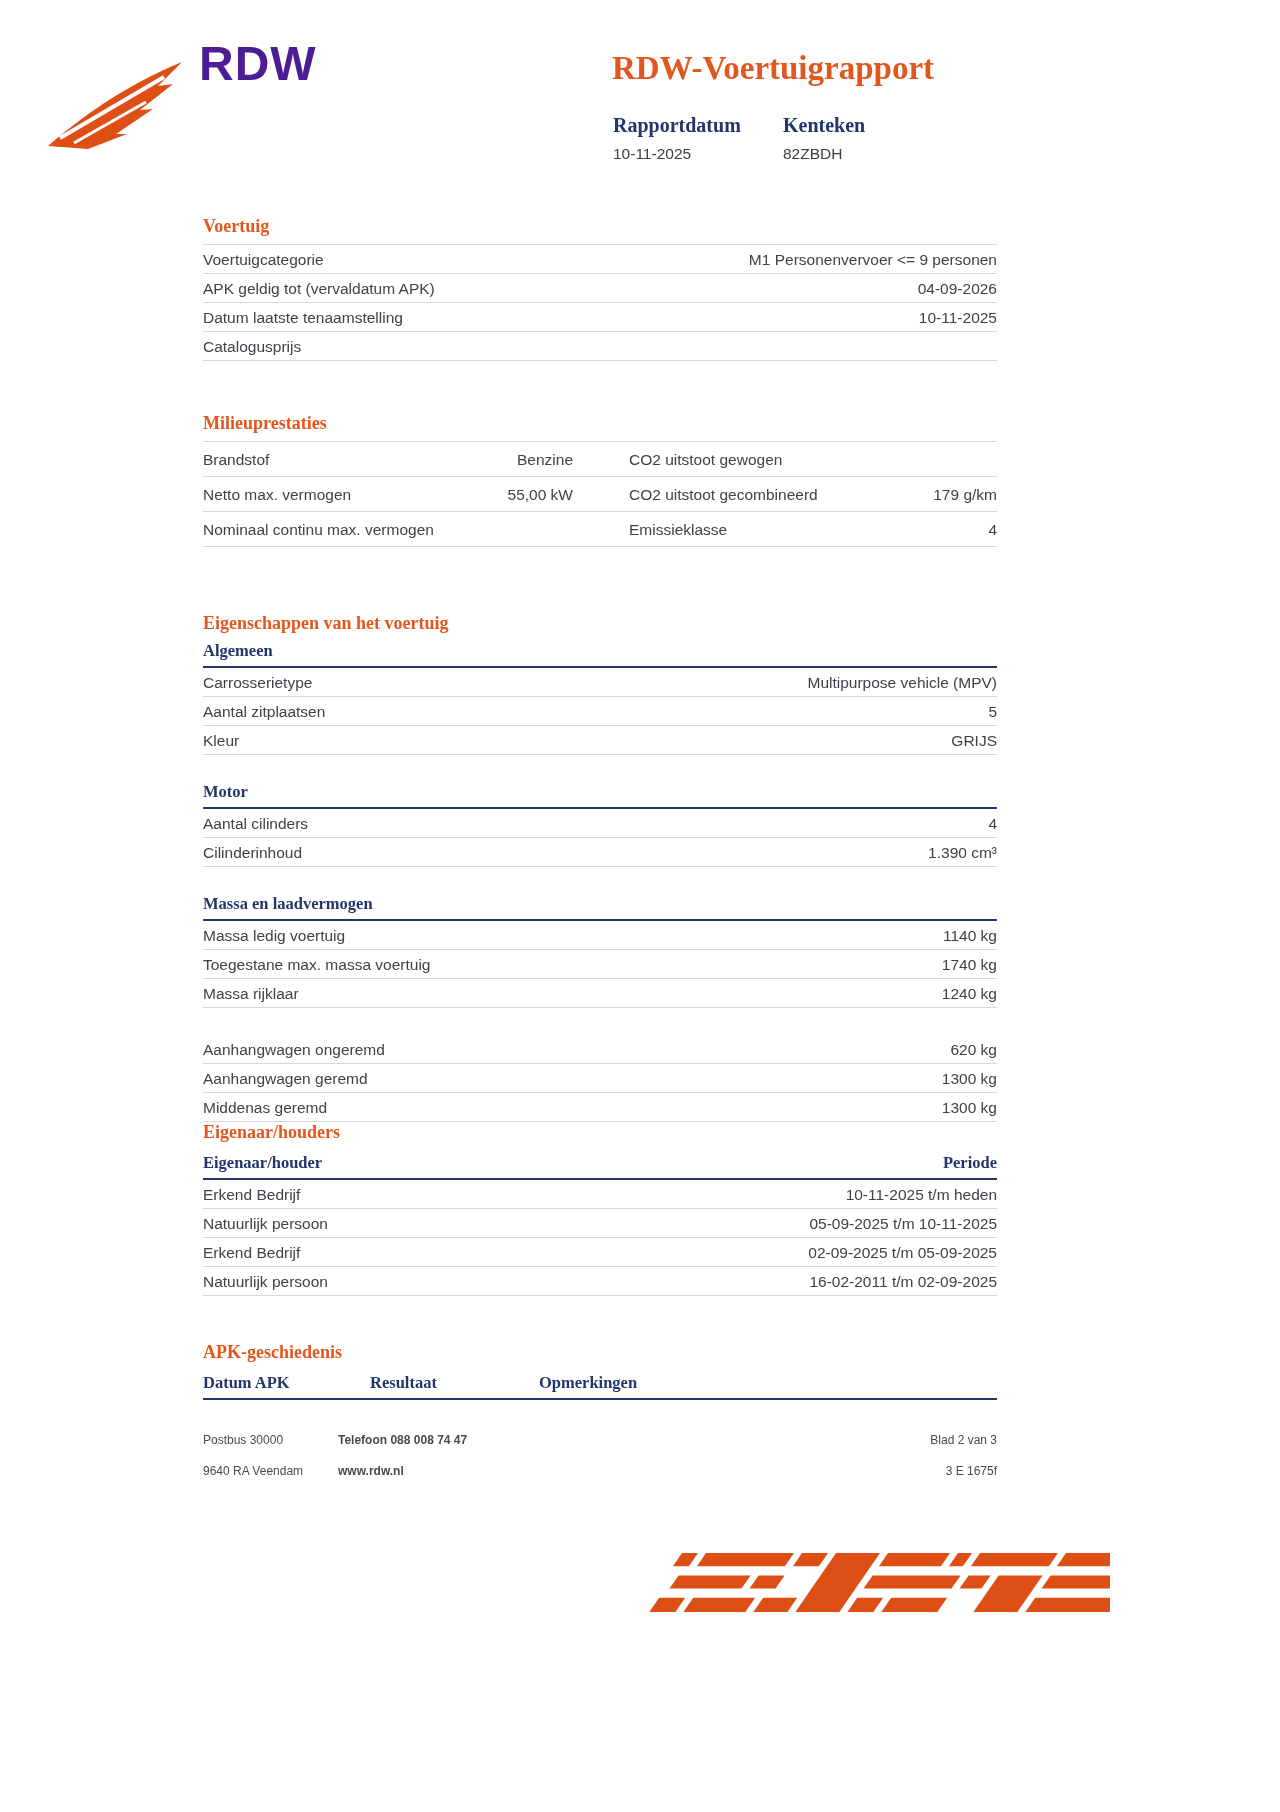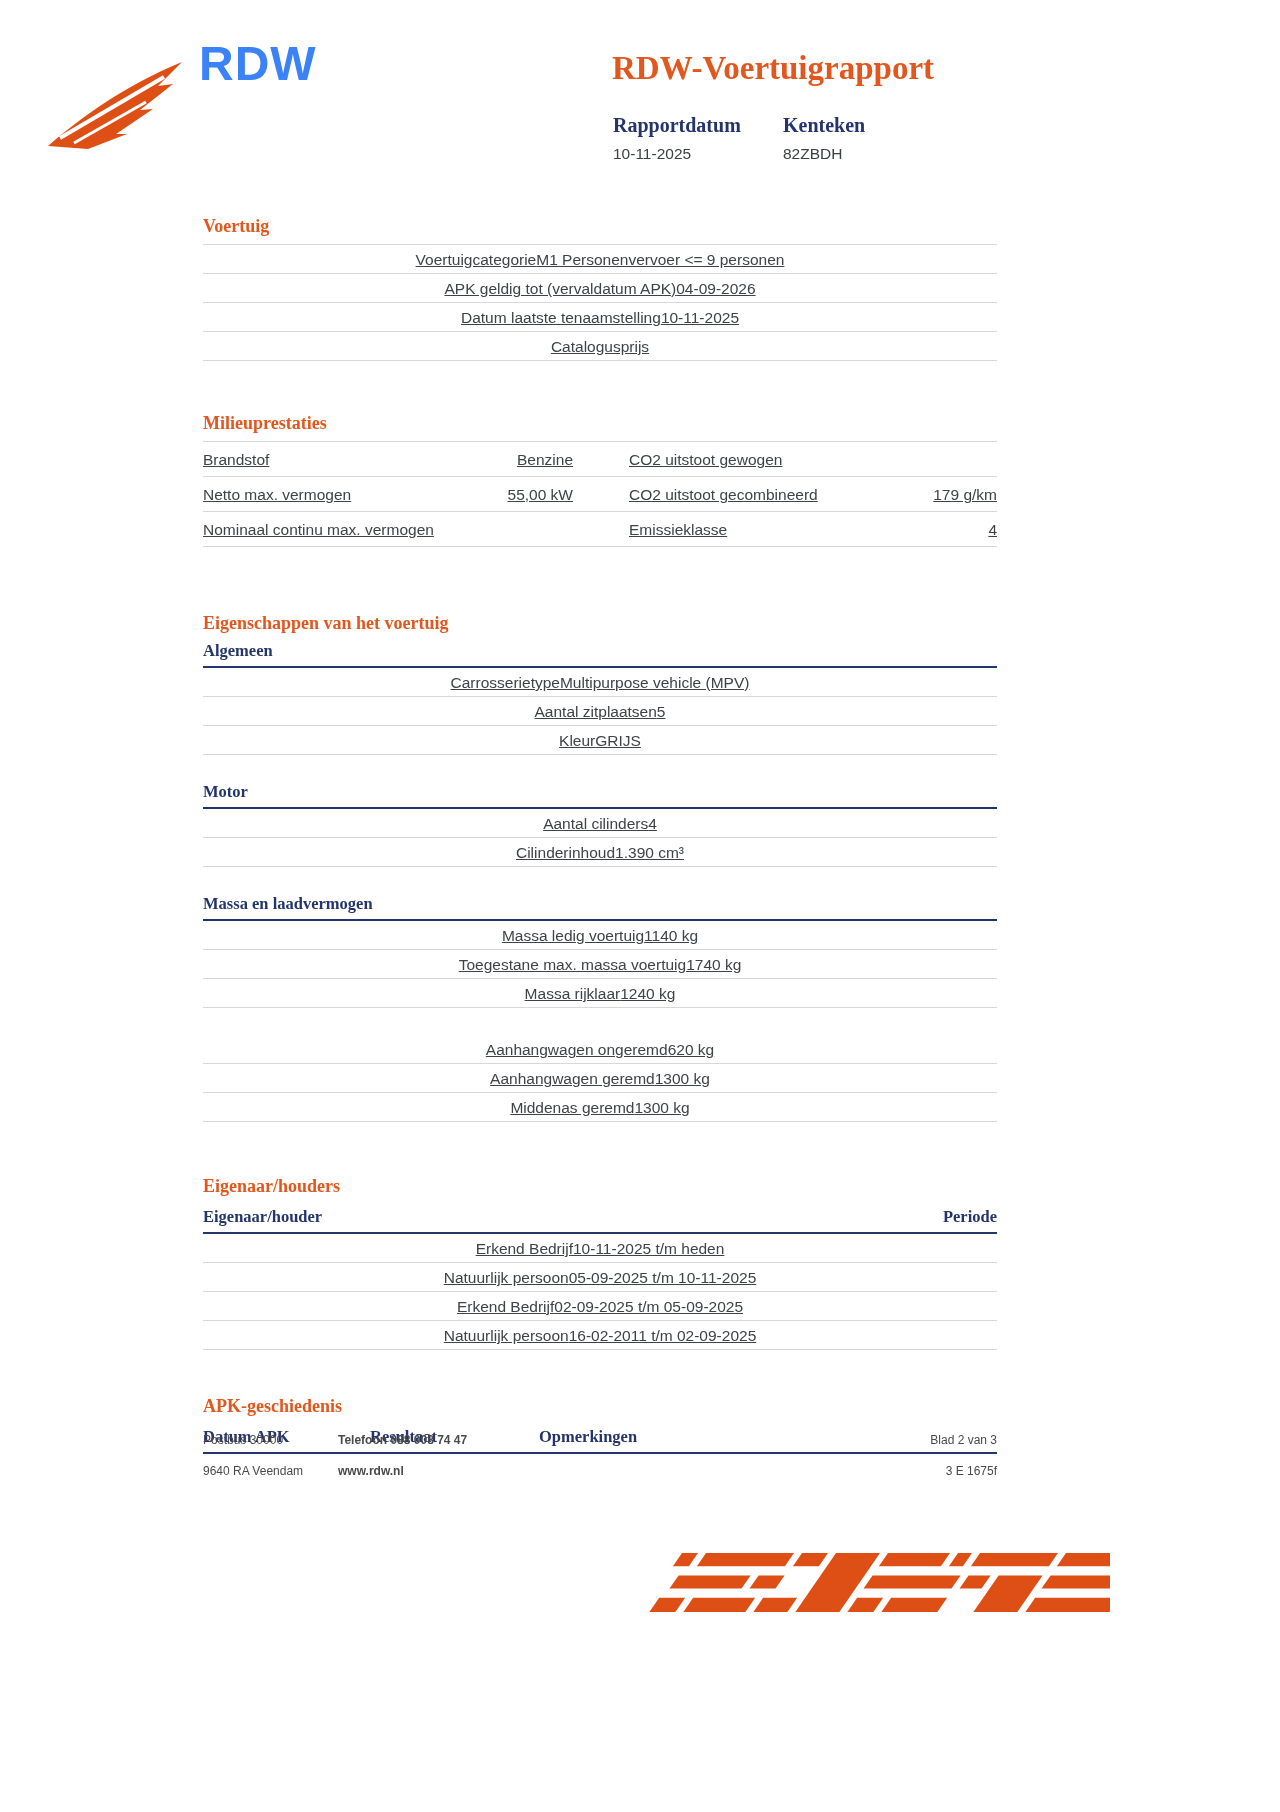--- a/index.html
+++ b/index.html
@@ -8,61 +8,61 @@
     width:1280px; height:1812px; position:relative; overflow:hidden;
     font-family:"Liberation Sans", sans-serif; color:#3c4043;
     -webkit-font-smoothing:antialiased;
   }
 
   
   .logo-icon { position:absolute; left:46px; top:56px; width:138px; height:94px; }
   .logo-word {
     position:absolute; left:199px; top:36px;
     font-family:"Liberation Sans", sans-serif; font-weight:bold;
-    font-size:48px; letter-spacing:1px; color:#3b82f6;
+    font-size:48px; letter-spacing:1px; color:#4c1d95;
   }
   .doc-title {
     position:absolute; left:612px; top:50px;
     font-family:"Liberation Serif", serif; font-weight:bold;
     font-size:33px; color:#e2571d; white-space:nowrap;
   }
   .meta { position:absolute; left:613px; top:114px; display:flex; }
   .meta-col-1 { width:170px; }
   .meta-label { font-family:"Liberation Serif", serif; font-weight:bold; font-size:20px; color:#24356b; }
   .meta-value { margin-top:8px; font-size:15.5px; color:#3c4043; }
 
   
   .content { position:absolute; left:203px; top:216px; width:794px; }
   .section-title {
     font-family:"Liberation Serif", serif; font-weight:bold;
     font-size:18px; color:#e2571d; margin-bottom:7px;
   }
   .rows.topline { border-top:1px solid #d8d8d8; }
   .row {
-    display:flex; justify-content:center; align-items:baseline;
+    display:flex; justify-content:space-between; align-items:baseline;
     padding:5px 0 4px; border-bottom:1px solid #d8d8d8;
-    font-size:15.5px; line-height:19px; color:#3f4347;text-decoration:underline;
+    font-size:15.5px; line-height:19px; color:#3f4347;
   }
   .row .val { text-align:right; white-space:nowrap; }
 
   .sec-milieu { margin-top:52px; }
   .sec-milieu .row { padding:8px 0 7px; }
   .pair1 { width:370px; display:flex; justify-content:space-between; }
   .pair2 { margin-left:56px; flex:1; display:flex; justify-content:space-between; }
 
   .sec-eigenschappen { margin-top:66px; }
   .subsection { margin-top:27px; }
   .subsection.first { margin-top:0; }
   .subhead {
     font-family:"Liberation Serif", serif; font-weight:bold;
     font-size:16.5px; color:#24356b; padding-bottom:5px;
     border-bottom:2px solid #24356b;
   }
 
-  .sec-eigenaar { margin-top:54px; }
+  .sec-eigenaar { }
   .thead {
     display:flex; justify-content:space-between; padding:3px 0 5px;
     border-bottom:2px solid #24356b;
     font-family:"Liberation Serif", serif; font-weight:bold;
     font-size:16.5px; color:#24356b;gap:32px;
   }
 
   .sec-apk { margin-top:46px; }
   .apk-head { justify-content:flex-start; }
   .apk-c1 { width:135px; }

